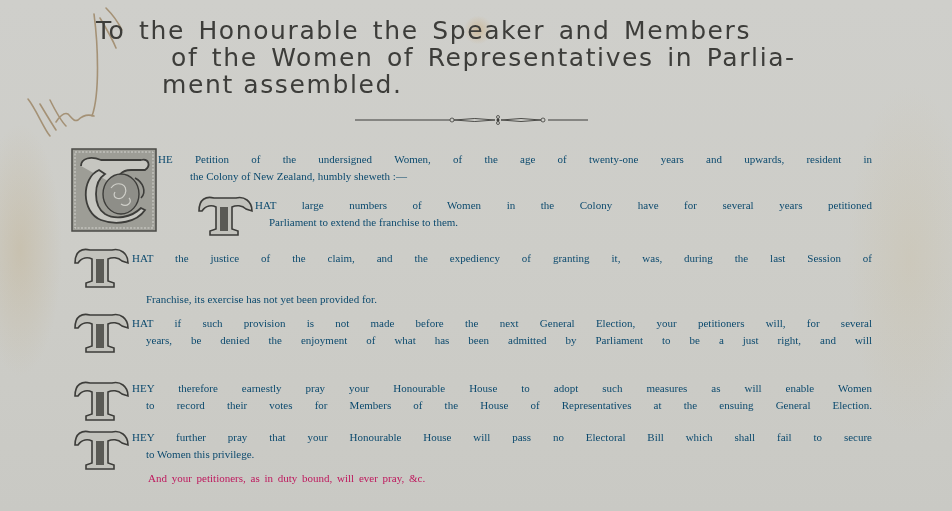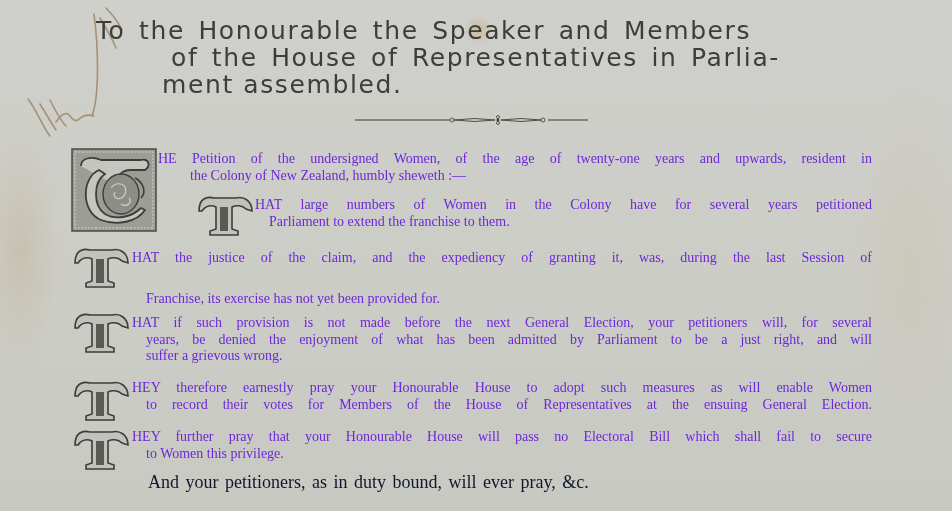--- a/index.html
+++ b/index.html
@@ -25,41 +25,41 @@
   }
   .heading .l { position: absolute; white-space: nowrap; margin-left: 28px; }
   .heading .l1 { left: 68px; top: 5px; word-spacing: 4px; }
   .heading .l2 { left: 143px; top: 32px; word-spacing: 4px; }
   .heading .l3 { left: 134px; top: 59px; }
   .ornament { position: absolute; left: 350px; top: 113px; width: 240px; height: 14px; }
   .sig {
     position: absolute; left: 26px; top: 4px; width: 100px; height: 140px;
   }
   .para {
-    position: absolute; font-size: 14px; line-height: 16.5px; color: #6d28d9;
+    position: absolute; font-size: 11px; line-height: 16.5px; color: #0c4a6e;
     text-align: justify;
   }
   .para .line { display: block; white-space: nowrap; text-align-last: justify; }
   .para .line.last { text-align-last: left; }
   .dropcap-big { position: absolute; left: 71px; top: 148px; width: 86px; height: 84px; }
   .dropcap-t { position: absolute; width: 58px; height: 44px; }
-  .closing { position: absolute; left: 148px; top: 472px; font-size: 18px; color: #0f172a; word-spacing: 2px; }
+  .closing { position: absolute; left: 148px; top: 472px; font-size: 11px; color: #be185d; word-spacing: 2px; }
 </style>
 </head>
 <body>
 
 <div class="paper"></div>
 
 <svg class="sig" viewBox="0 0 100 140">
   <path d="M2 95 C10 105, 18 125, 24 132 M14 100 C20 110, 26 120, 30 126 M24 96 C30 108, 36 118, 40 122 M30 118 C34 112, 38 108, 42 110 C46 114, 48 118, 52 116 M52 116 C56 112, 62 110, 68 112 M66 112 C74 90, 72 40, 68 10 M74 14 C80 24, 86 34, 90 44 M80 4 C86 10, 92 18, 96 26" fill="none" stroke="#9a8260" stroke-width="1.6" stroke-linecap="round" opacity="0.8"></path>
 </svg>
 
 <div class="heading">
   <span class="l l1">To the Honourable the Speaker and Members</span>
-  <span class="l l2">of the House of Representatives in Parlia-</span>
+  <span class="l l2">of the Women of Representatives in Parlia-</span>
   <span class="l l3">ment assembled.</span>
 </div>
 
 <svg class="ornament" viewBox="0 0 240 14">
   <line x1="5" y1="7" x2="100" y2="7" stroke="#3d3d3a" stroke-width="1"></line>
   <circle cx="102" cy="7" r="2" fill="none" stroke="#3d3d3a" stroke-width="0.8"></circle>
   <path d="M104 7 Q125 4 145 7 Q125 10 104 7 Z" fill="none" stroke="#3d3d3a" stroke-width="0.9"></path>
   <circle cx="148" cy="4" r="1.5" fill="none" stroke="#3d3d3a" stroke-width="0.8"></circle>
   <circle cx="148" cy="7" r="1.5" fill="#3d3d3a"></circle>
   <circle cx="148" cy="10" r="1.5" fill="none" stroke="#3d3d3a" stroke-width="0.8"></circle>
@@ -100,21 +100,20 @@
   <span class="line last" style="padding-left:14px;margin-top:24px;">Franchise, its exercise has not yet been provided for.</span>
 </div>
 
 <svg class="dropcap-t" style="left:72px; top:310px;" viewBox="0 0 58 44">
   <path d="M3 18 C3 6, 10 3, 18 5 L40 5 C48 3, 56 8, 56 18 L50 16 C46 12, 40 12, 36 14 L36 36 L42 38 L42 42 L14 42 L14 38 L20 36 L20 14 C16 12, 10 12, 6 18 Z" fill="#c2c2bc" stroke="#3d3d3a" stroke-width="1.6"></path>
   <path d="M24 14 L24 38 L32 38 L32 14" fill="#5a5a55"></path>
 </svg>
 <div class="para" style="left:132px; top:315px; width:740px;">
   <span class="line">HAT if such provision is not made before the next General Election, your petitioners will, for several</span>
   <span class="line" style="padding-left:14px;">years, be denied the enjoyment of what has been admitted by Parliament to be a just right, and will</span>
-  <span class="line last" style="padding-left:14px;">suffer a grievous wrong.</span>
 </div>
 
 <svg class="dropcap-t" style="left:72px; top:378px;" viewBox="0 0 58 44">
   <path d="M3 18 C3 6, 10 3, 18 5 L40 5 C48 3, 56 8, 56 18 L50 16 C46 12, 40 12, 36 14 L36 36 L42 38 L42 42 L14 42 L14 38 L20 36 L20 14 C16 12, 10 12, 6 18 Z" fill="#c2c2bc" stroke="#3d3d3a" stroke-width="1.6"></path>
   <path d="M24 14 L24 38 L32 38 L32 14" fill="#5a5a55"></path>
 </svg>
 <div class="para" style="left:132px; top:380px; width:740px;">
   <span class="line">HEY therefore earnestly pray your Honourable House to adopt such measures as will enable Women</span>
   <span class="line last" style="padding-left:14px; text-align-last: justify;">to record their votes for Members of the House of Representatives at the ensuing General Election.</span>
 </div>

